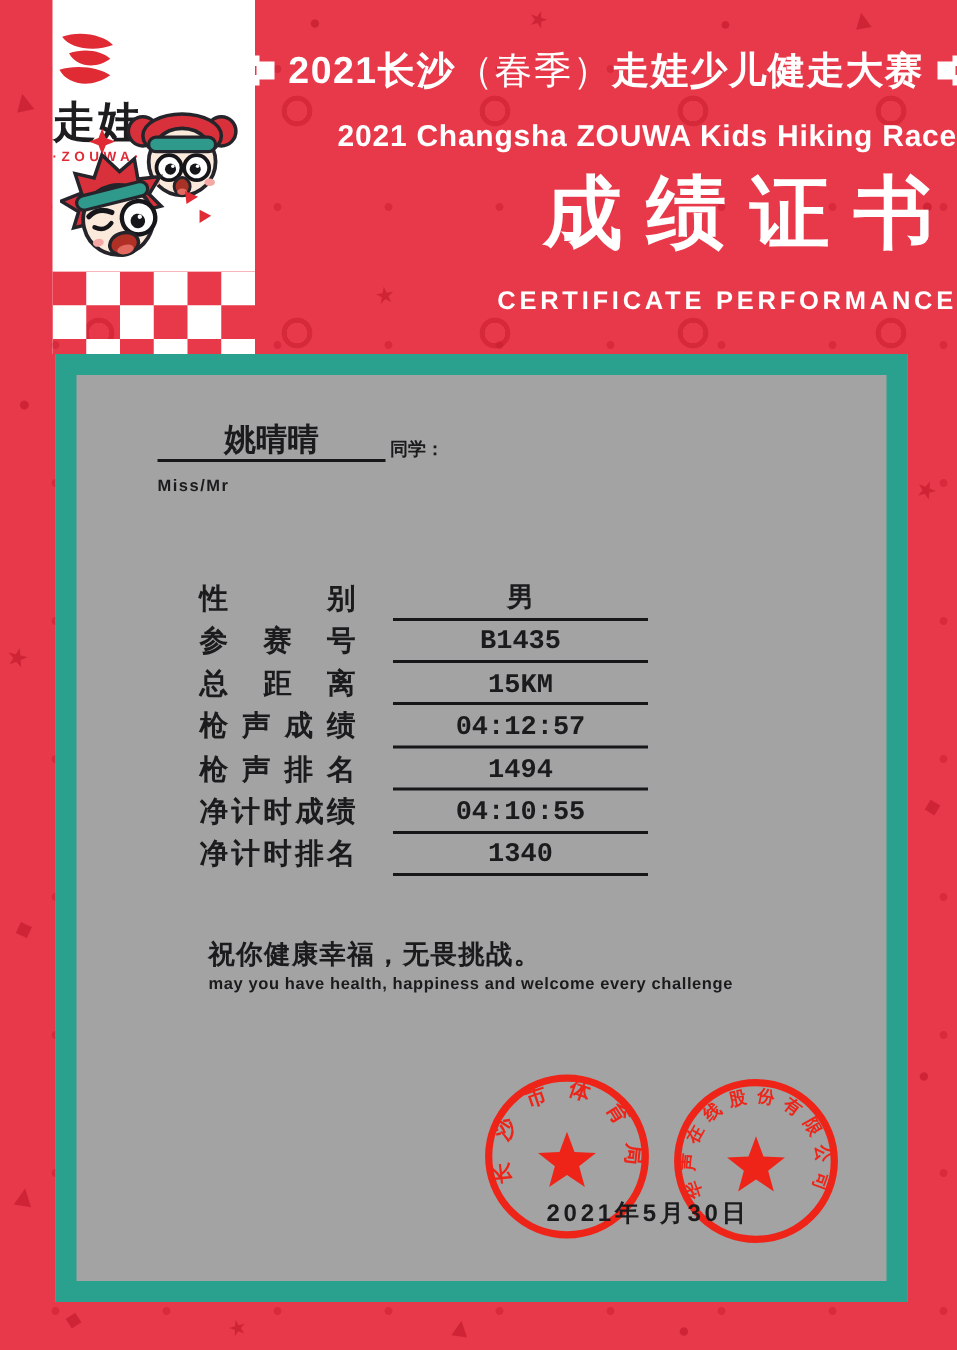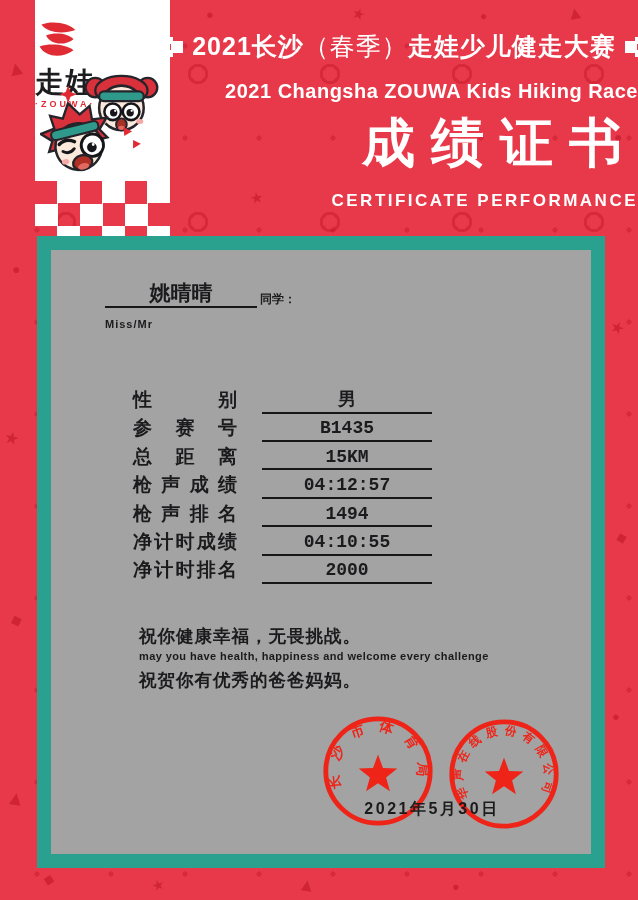--- a/index.html
+++ b/index.html
@@ -201,28 +201,27 @@
       <div class="frow">
         <div class="flabel">枪声排名</div>
         <div class="fvalue">1494</div>
       </div>
       <div class="frow">
         <div class="flabel">净计时成绩</div>
         <div class="fvalue">04:10:55</div>
       </div>
       <div class="frow">
         <div class="flabel">净计时排名</div>
-        <div class="fvalue">2000</div>
+        <div class="fvalue">1340</div>
       </div>
     </div>
 
     <div class="blessing">
       <div class="bl-cn">祝你健康幸福，无畏挑战。</div>
       <div class="bl-en">may you have health, happiness and welcome every challenge</div>
-      <div class="bl-cn">祝贺你有优秀的爸爸妈妈。</div>
     </div>
 
     <svg class="stamp stamp-left" viewBox="0 0 120 120">
       <circle cx="60" cy="60" r="54" fill="none" stroke="#ef2418" stroke-width="5"></circle>
       <path id="arcL" d="M27.26,84.67 A41,41 0 1 1 92.74,84.67" fill="none"></path>
       <text font-size="14.5" font-weight="700" fill="#ef2418" letter-spacing="13">
         <textPath href="#arcL" startOffset="50%" text-anchor="middle">长沙市体育局</textPath>
       </text>
       <polygon fill="#ef2418" points="60,43 65.17,56.88 79.97,57.51 68.37,66.72 72.34,80.99 60,72.8 47.66,80.99 51.63,66.72 40.03,57.51 54.83,56.88"></polygon>
     </svg>

